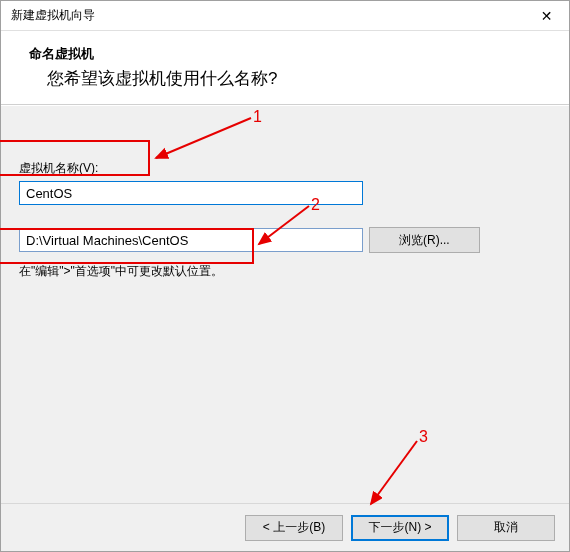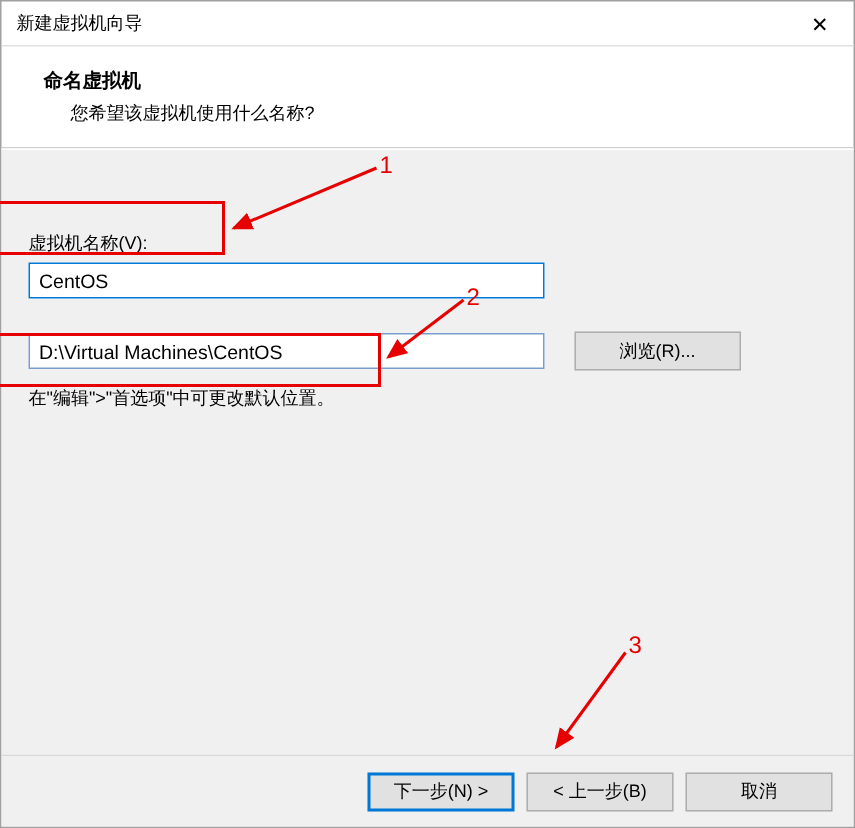--- a/index.html
+++ b/index.html
@@ -39,21 +39,21 @@
     .header {
       padding: 14px 10px 14px 28px;
       border-bottom: 1px solid #d0d0d0;
     }
     .header-title {
       font-weight: bold;
       font-size: 13px;
       margin-bottom: 4px;
     }
     .header-subtitle {
-      font-size: 12px;
+      font-size: 17px;
       padding-left: 18px;
     }
     .content {
       flex: 1;
       background: #f0f0f0;
       border-top: 1px solid #fff;
       padding: 22px 18px 10px 18px;
       position: relative;
     }
     .field-label {
@@ -70,21 +70,21 @@
       font-size: 13px;
       font-family: inherit;
       outline: none;
     }
     .text-input.focused {
       border: 1px solid #0078d7;
     }
     .row-with-button {
       display: flex;
       align-items: center;
-      gap: 20px;
+      gap: 6px;
     }
     .browse-btn {
       height: 26px;
       padding: 0 29px;
       background: #e1e1e1;
       border: 1px solid #adadad;
       font-size: 12px;
       font-family: inherit;
       cursor: default;
     }
@@ -184,18 +184,18 @@
         </marker>
       </defs>
       <line x1="250" y1="12" x2="155" y2="52" stroke="#e60000" stroke-width="2" marker-end="url(#arrowhead)"></line>
       <line x1="308" y1="100" x2="258" y2="138" stroke="#e60000" stroke-width="2" marker-end="url(#arrowhead)"></line>
       <line x1="416" y1="335" x2="370" y2="398" stroke="#e60000" stroke-width="2" marker-end="url(#arrowhead)"></line>
     </svg>
 
   </div>
 
   <div class="footer">
+    <button class="footer-btn">&lt; 上一步(B)</button>
     <button class="footer-btn default">下一步(N) &gt;</button>
-    <button class="footer-btn">&lt; 上一步(B)</button>
     <button class="footer-btn">取消</button>
   </div>
 
 </div>
 
 </body></html>

